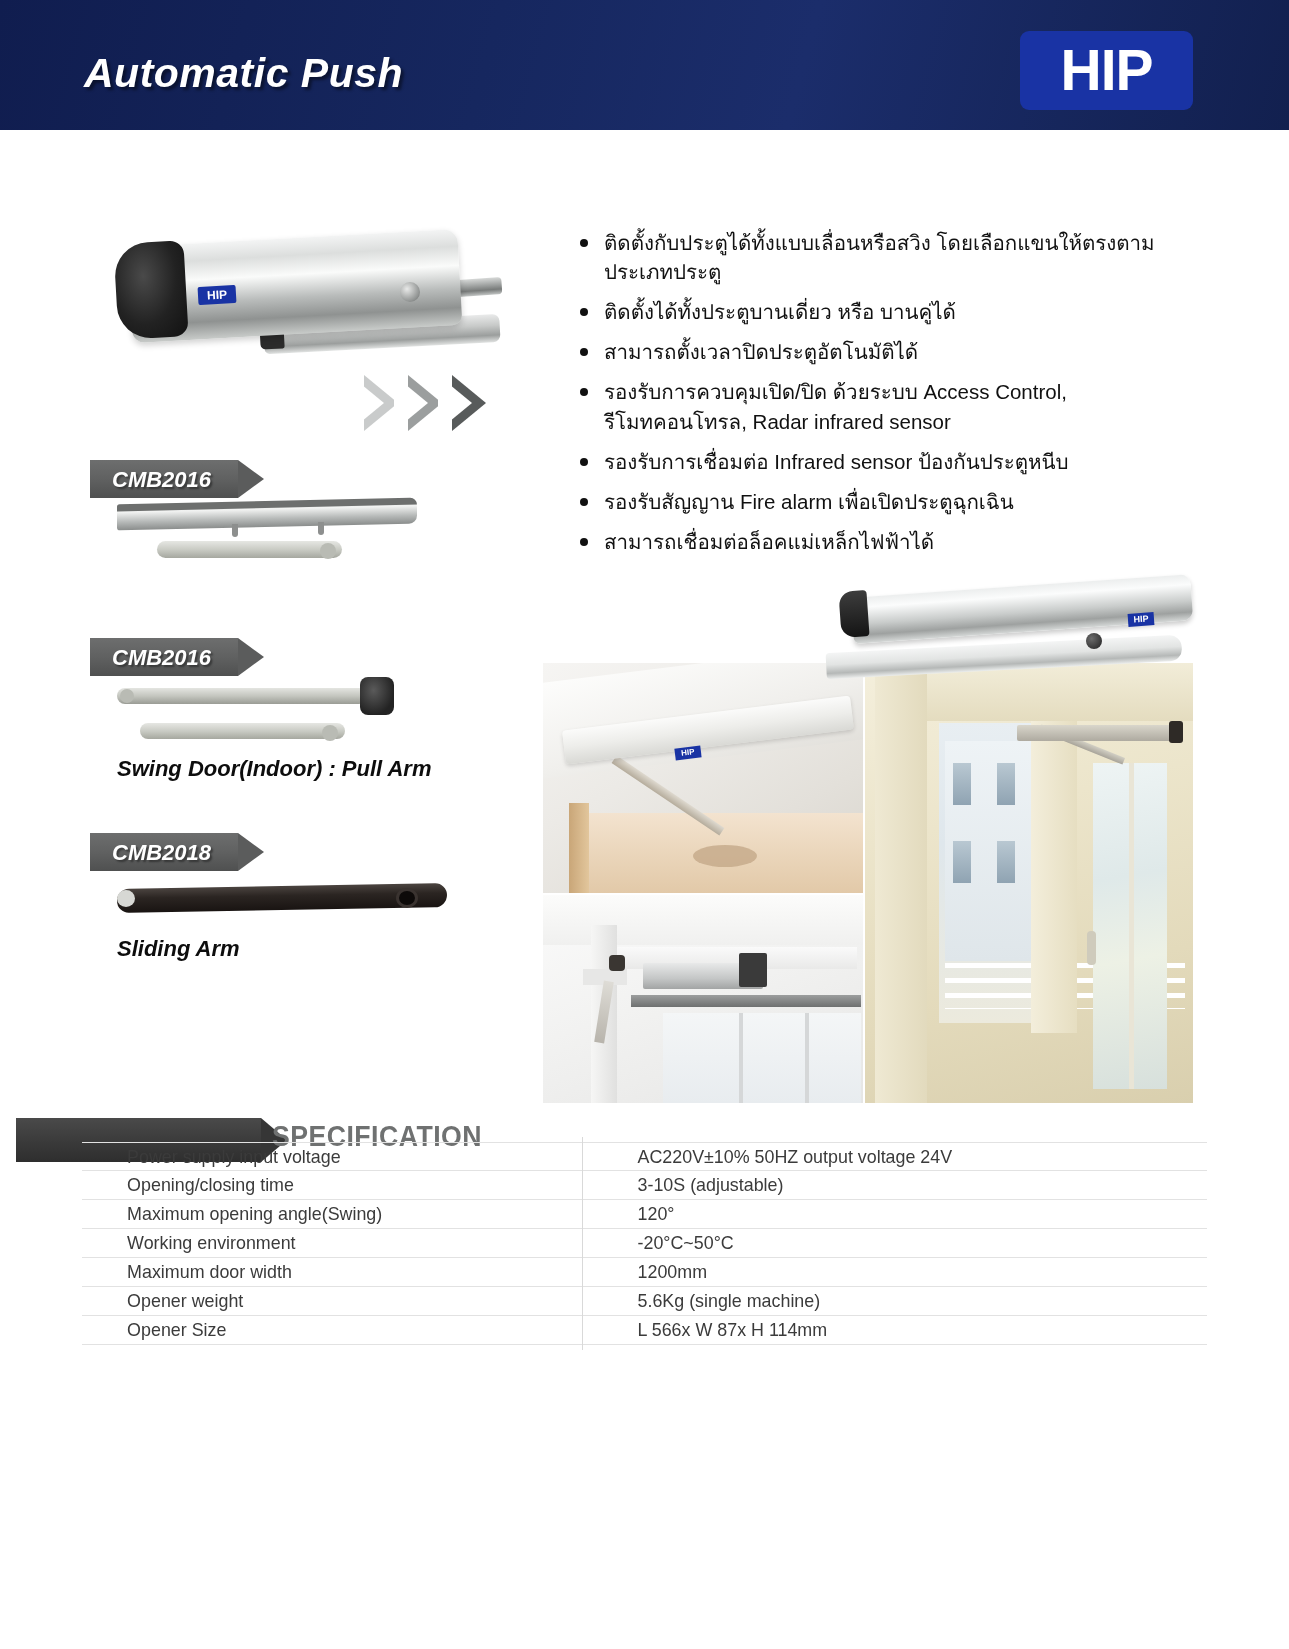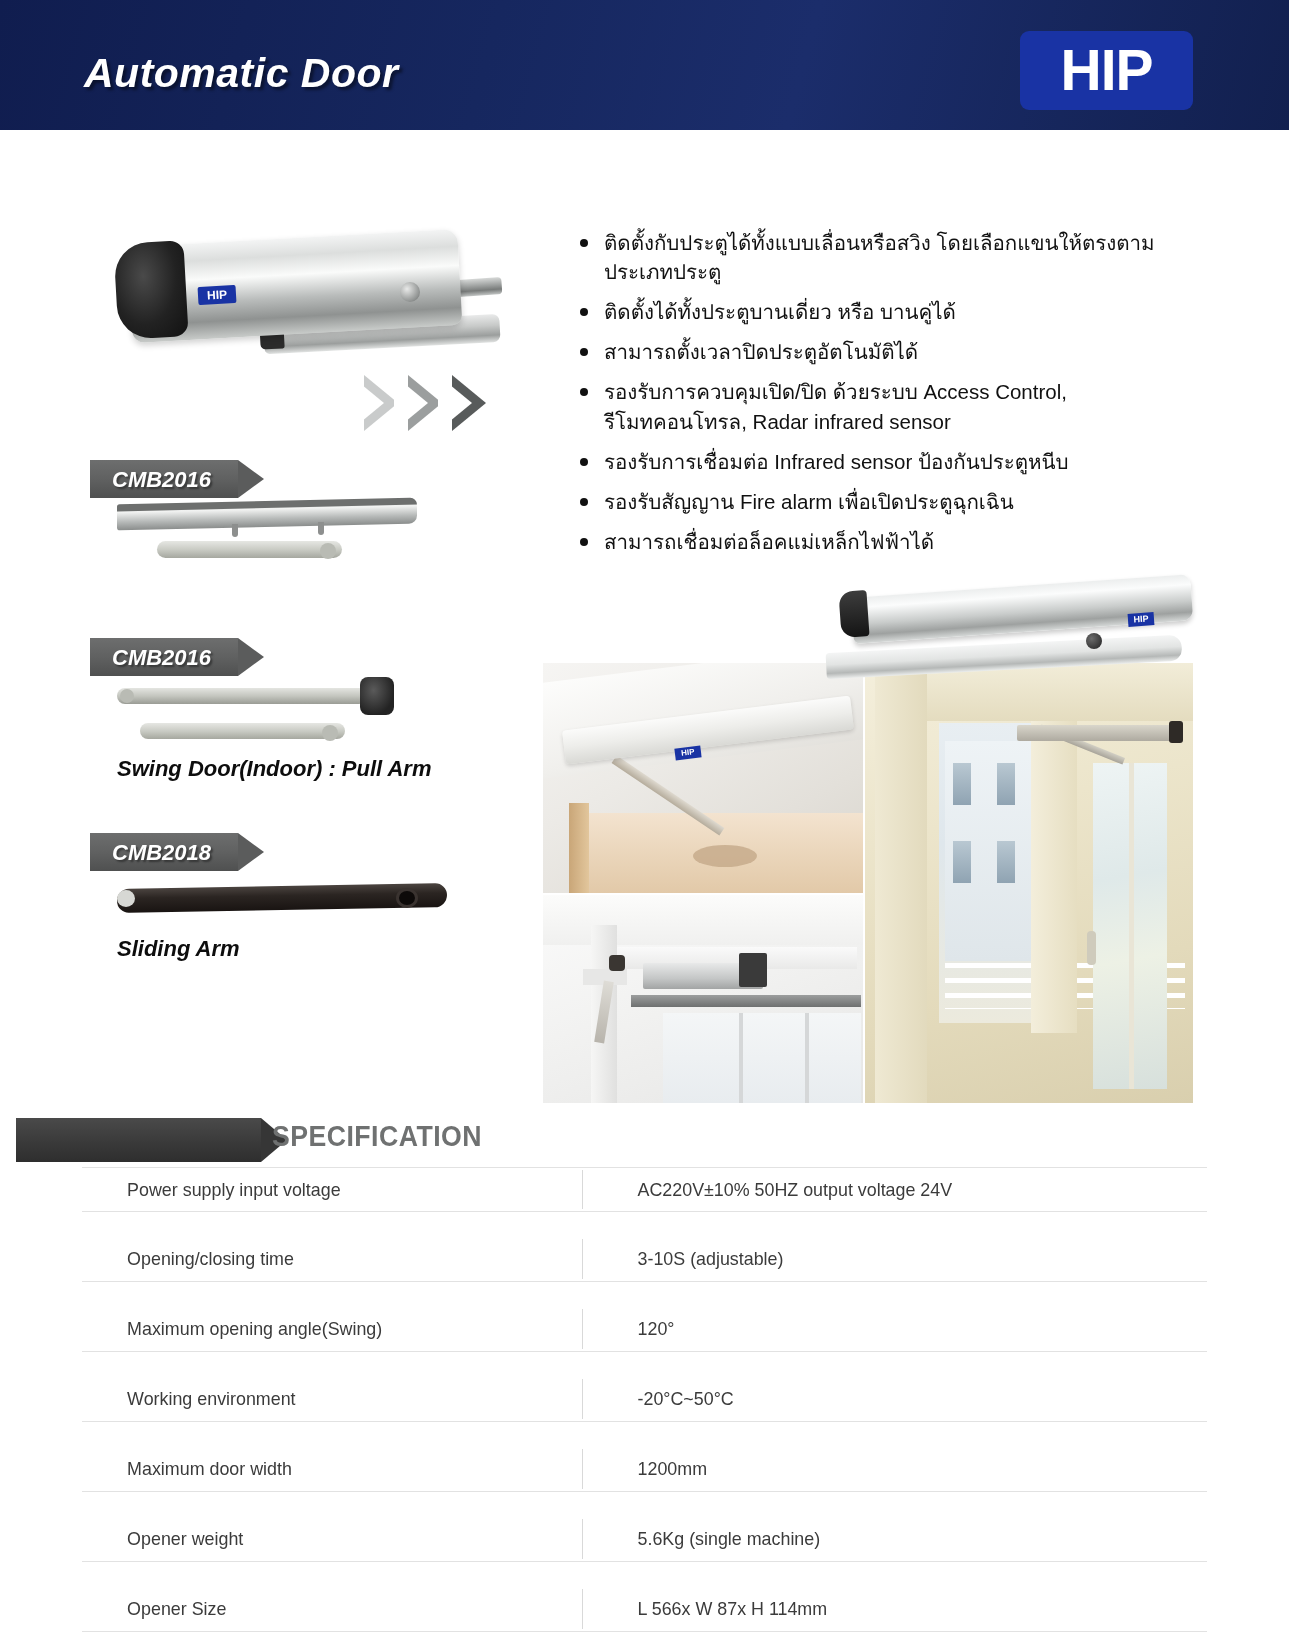--- a/index.html
+++ b/index.html
@@ -276,38 +276,38 @@
     background: linear-gradient(180deg,#4a4a4a,#3a3a3a 55%,#2e2e2e); }
   .spec-point { position: absolute; left: 245px; top: 0; width: 0; height: 0;
     border-top: 22px solid transparent; border-bottom: 22px solid transparent;
     border-left: 26px solid #363636; }
   .spec-title { position: absolute; left: 256px; top: 2px;
     font-size: 29px; font-weight: bold; color: #6f7171; letter-spacing: 0.5px;
     font-family: "Liberation Sans", sans-serif; transform: scaleX(0.92); transform-origin: left center; }
 
   
   .spec-table { position: absolute; left: 82px; top: 1142px; width: 1125px; }
-  .spec-row { display: flex; align-items: center; height: 45px;
-    border-bottom: 1px solid #e2e2e2; margin-top: 25px; }
+  .spec-row { display: flex; align-items: center; height: 29px;
+    border-bottom: 1px solid #e2e2e2; }
   .spec-row:first-child { border-top: 1px solid #e2e2e2; }
   .spec-label { width: 500px; padding-left: 48px;
     font-size: 19px; color: #3b3b3b; font-family: "Liberation Sans", sans-serif;
     transform: scaleX(0.94); transform-origin: left center; }
   .spec-sep { width: 1px; height: 39.5px; background: #d9d9d9; }
   .spec-value { flex: 1; padding-left: 58px;
     font-size: 19px; color: #3b3b3b; font-family: "Liberation Sans", sans-serif;
     transform: scaleX(0.94); transform-origin: left center; }
 </style>
 </head>
 <body>
 
 <div class="page">
 
   <div class="header">
-    <div class="header-title">Automatic Door</div>
+    <div class="header-title">Automatic Push</div>
     <div class="logo-box">
       <span class="logo-text">HIP</span>
     </div>
   </div>
 
   <div class="hero-product">
     <div class="hp-rail"></div>
     <div class="hp-rail-cap"></div>
     <div class="hp-arm"></div>
     <div class="hp-body"></div>

